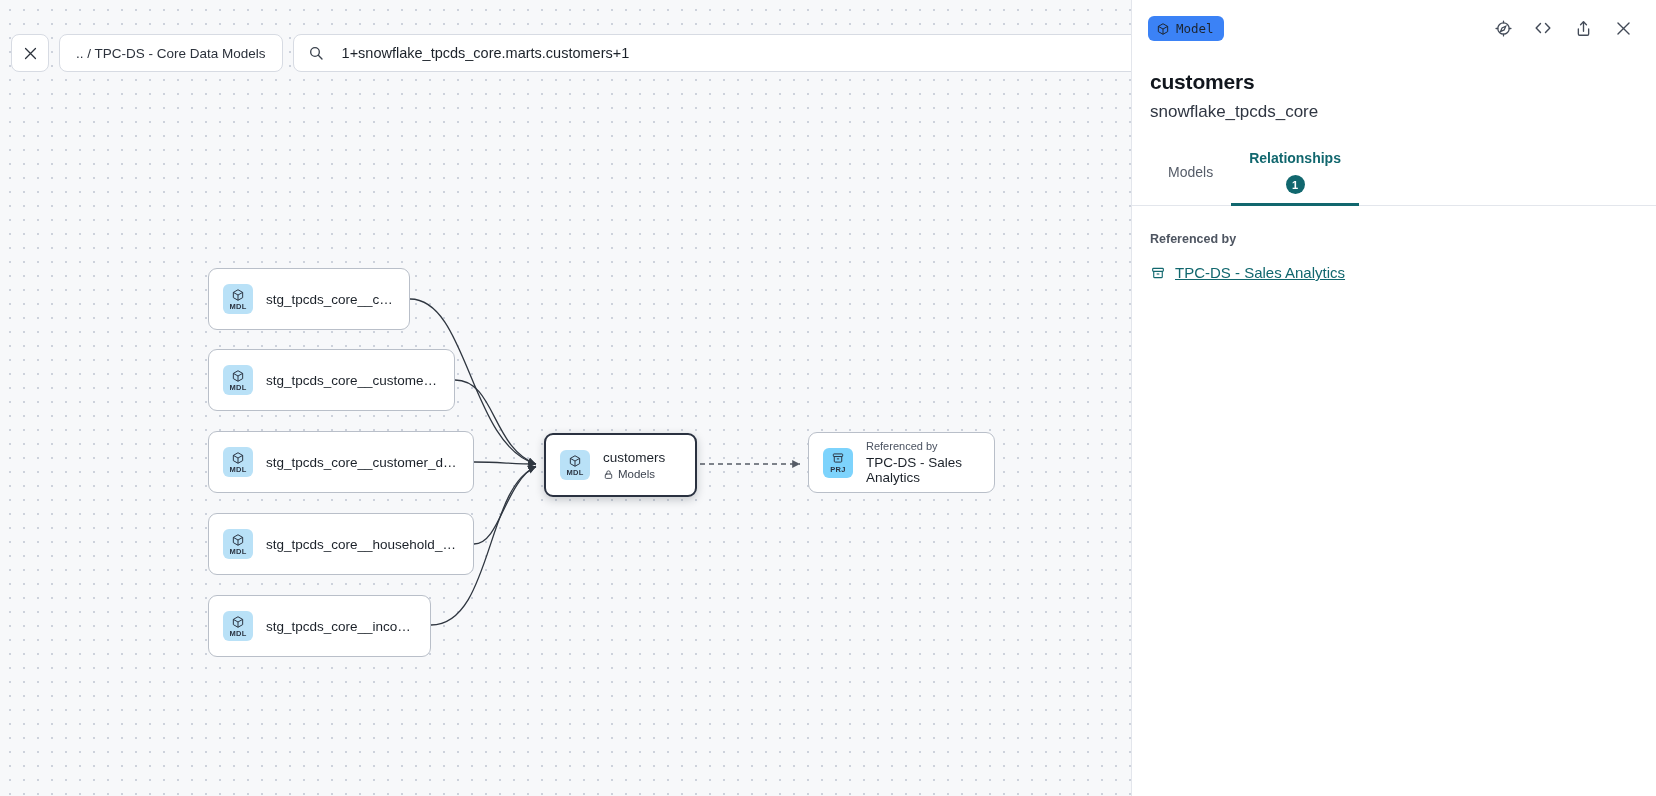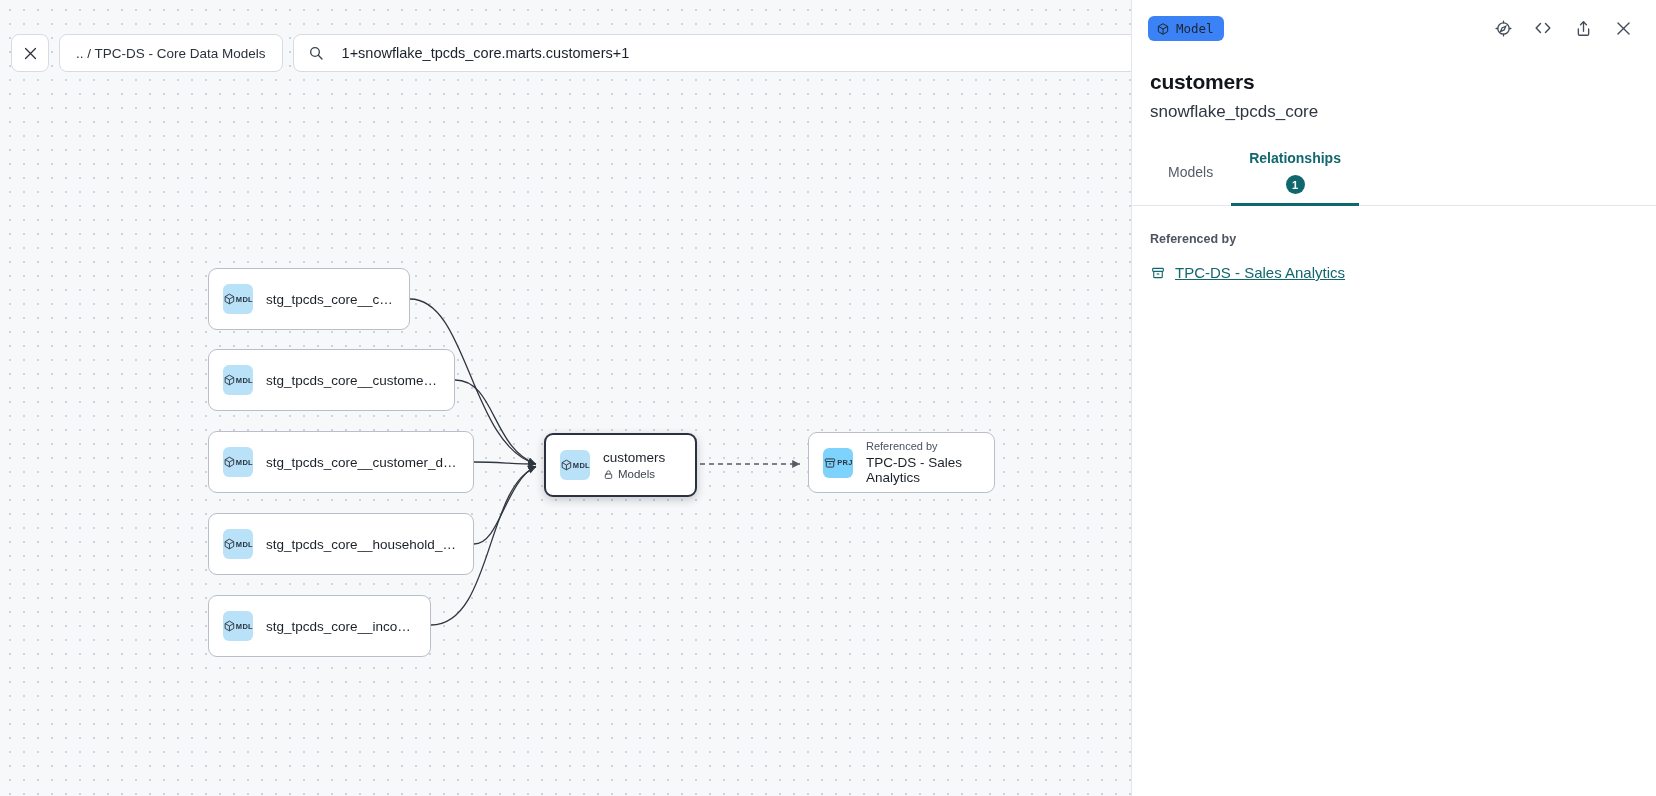--- a/index.html
+++ b/index.html
@@ -59,21 +59,21 @@
     cursor: pointer;
     z-index: 3;
   }
   .node.focus {
     border: 2px solid #2a3140;
     box-shadow: 0 3px 10px rgba(20,26,38,.22);
     z-index: 4;
   }
   .badge {
     width: 30px; height: 30px; border-radius: 6px;
-    display: flex; align-items: center; justify-content: center;
+    display: flex; flex-direction: column; align-items: center; justify-content: center;
     flex: 0 0 auto;
   }
   .badge.mdl { background: #b9e1f7; }
   .badge.prj { background: #7dd3fc; }
   .badge .bt { font-size: 7.5px; font-weight: 700; letter-spacing: .3px; color: #2b3442; line-height: 8px; margin-top: 1px; }
   .node .lbl { font-size: 13.5px; color: #1b2129; white-space: nowrap; overflow: hidden; text-overflow: ellipsis; }
   .node .sub { font-size: 11.5px; color: #3c434f; display: flex; align-items: center; gap: 4px; margin-top: 3px; }
   .node .ttl { font-size: 13.5px; color: #1b2129; }
   .node .kicker { font-size: 11px; color: #4a5260; }
   .node .stack { display: flex; flex-direction: column; min-width: 0; }

